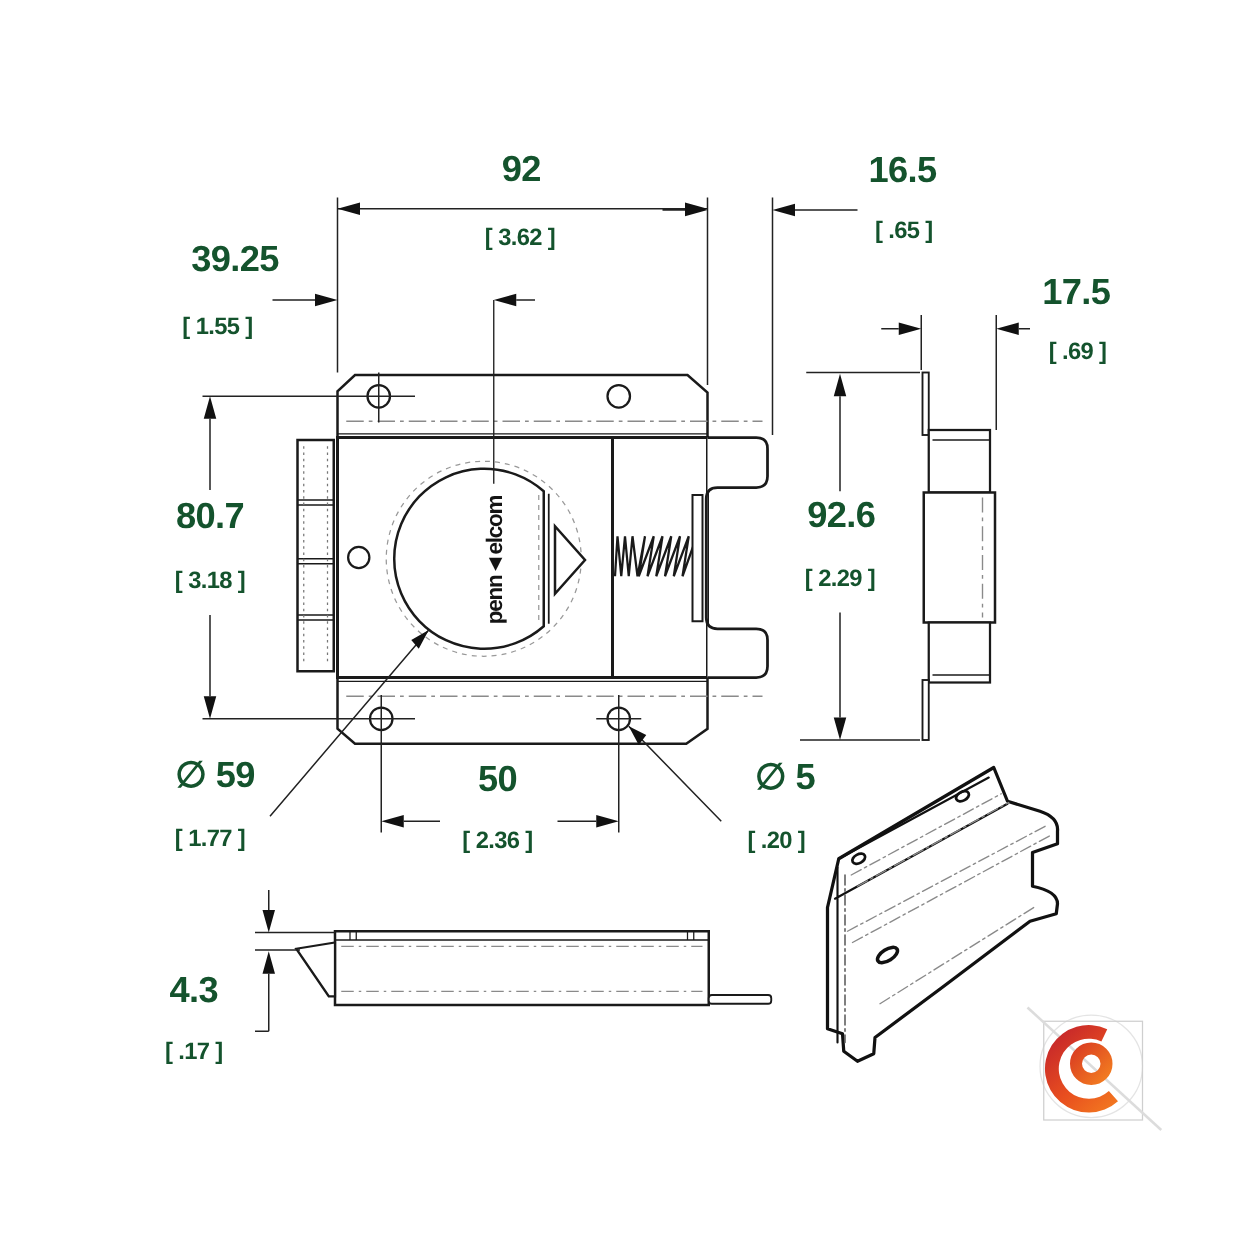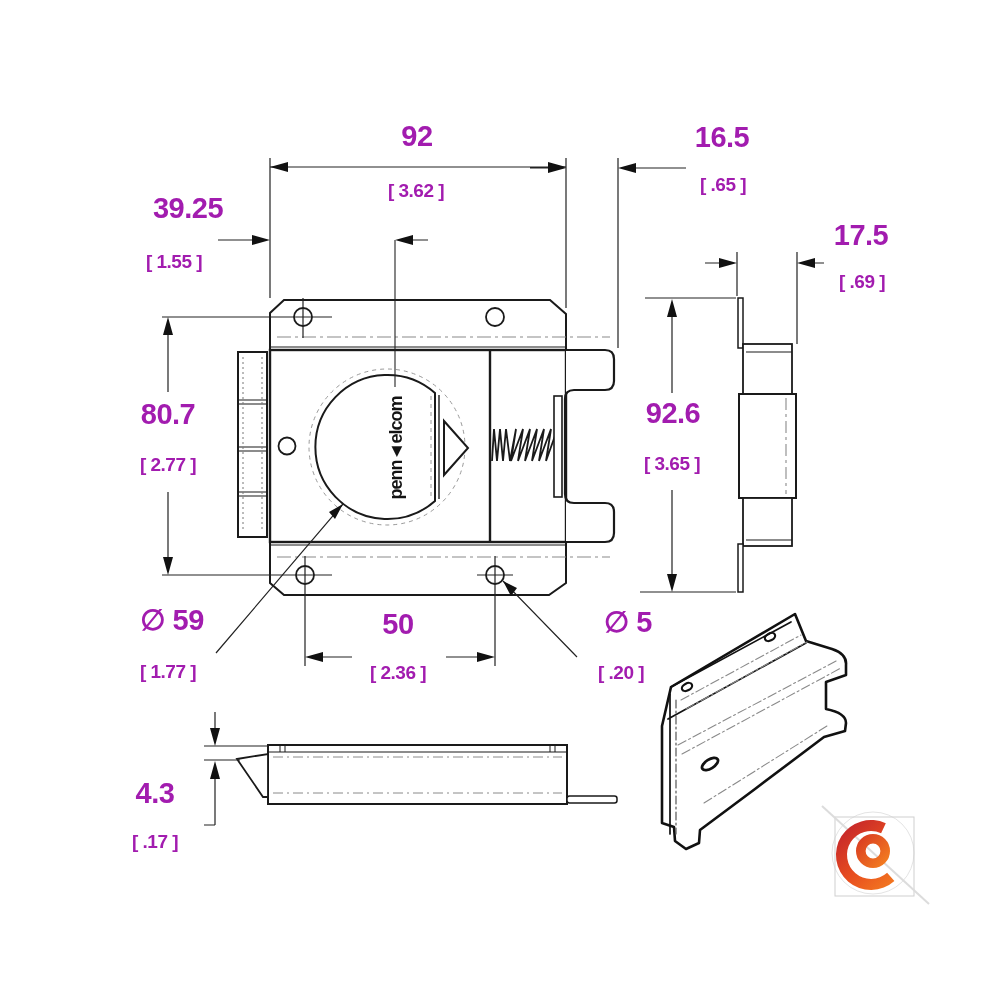--- a/index.html
+++ b/index.html
@@ -1,19 +1,19 @@
 <!DOCTYPE html>
 <html><head>
 <meta charset="utf-8">
 <style>
   html,body{margin:0;padding:0;background:#fff}
   .stage{position:relative;width:1000px;height:1000px;background:#fff;
          font-family:"Liberation Sans",sans-serif;overflow:hidden}
   .stage svg{position:absolute;left:0;top:0}
-  .dim,.dimin{position:absolute;transform:translate(-50%,-50%);color:#a21caf;
+  .dim,.dimin{position:absolute;transform:translate(-50%,-50%);color:#14532d;
          white-space:nowrap;font-weight:700;letter-spacing:-0.5px}
   .dim{font-size:29px}
   .dimin{font-size:19px}
   .dial-label{position:absolute;transform:translate(-50%,-50%) rotate(-90deg);
          font-size:18px;font-weight:700;color:#141414;letter-spacing:-1px;white-space:nowrap}
 </style>
 </head>
 <body>
 
 <div class="stage">
@@ -136,24 +136,24 @@
   <div class="dim" style="left:722px;top:137px">16.5</div>
   <div class="dimin" style="left:723px;top:185px">[ .65 ]</div>
 
   <div class="dim" style="left:188px;top:208px">39.25</div>
   <div class="dimin" style="left:174px;top:262px">[ 1.55 ]</div>
 
   <div class="dim" style="left:861px;top:235px">17.5</div>
   <div class="dimin" style="left:862px;top:282px">[ .69 ]</div>
 
   <div class="dim" style="left:168px;top:414px">80.7</div>
-  <div class="dimin" style="left:168px;top:465px">[ 2.77 ]</div>
+  <div class="dimin" style="left:168px;top:465px">[ 3.18 ]</div>
 
   <div class="dim" style="left:673px;top:413px">92.6</div>
-  <div class="dimin" style="left:672px;top:464px">[ 3.65 ]</div>
+  <div class="dimin" style="left:672px;top:464px">[ 2.29 ]</div>
 
   <div class="dim" style="left:172px;top:620px">∅ 59</div>
   <div class="dimin" style="left:168px;top:672px">[ 1.77 ]</div>
 
   <div class="dim" style="left:398px;top:624px">50</div>
   <div class="dimin" style="left:398px;top:673px">[ 2.36 ]</div>
 
   <div class="dim" style="left:628px;top:622px">∅ 5</div>
   <div class="dimin" style="left:621px;top:673px">[ .20 ]</div>
 

